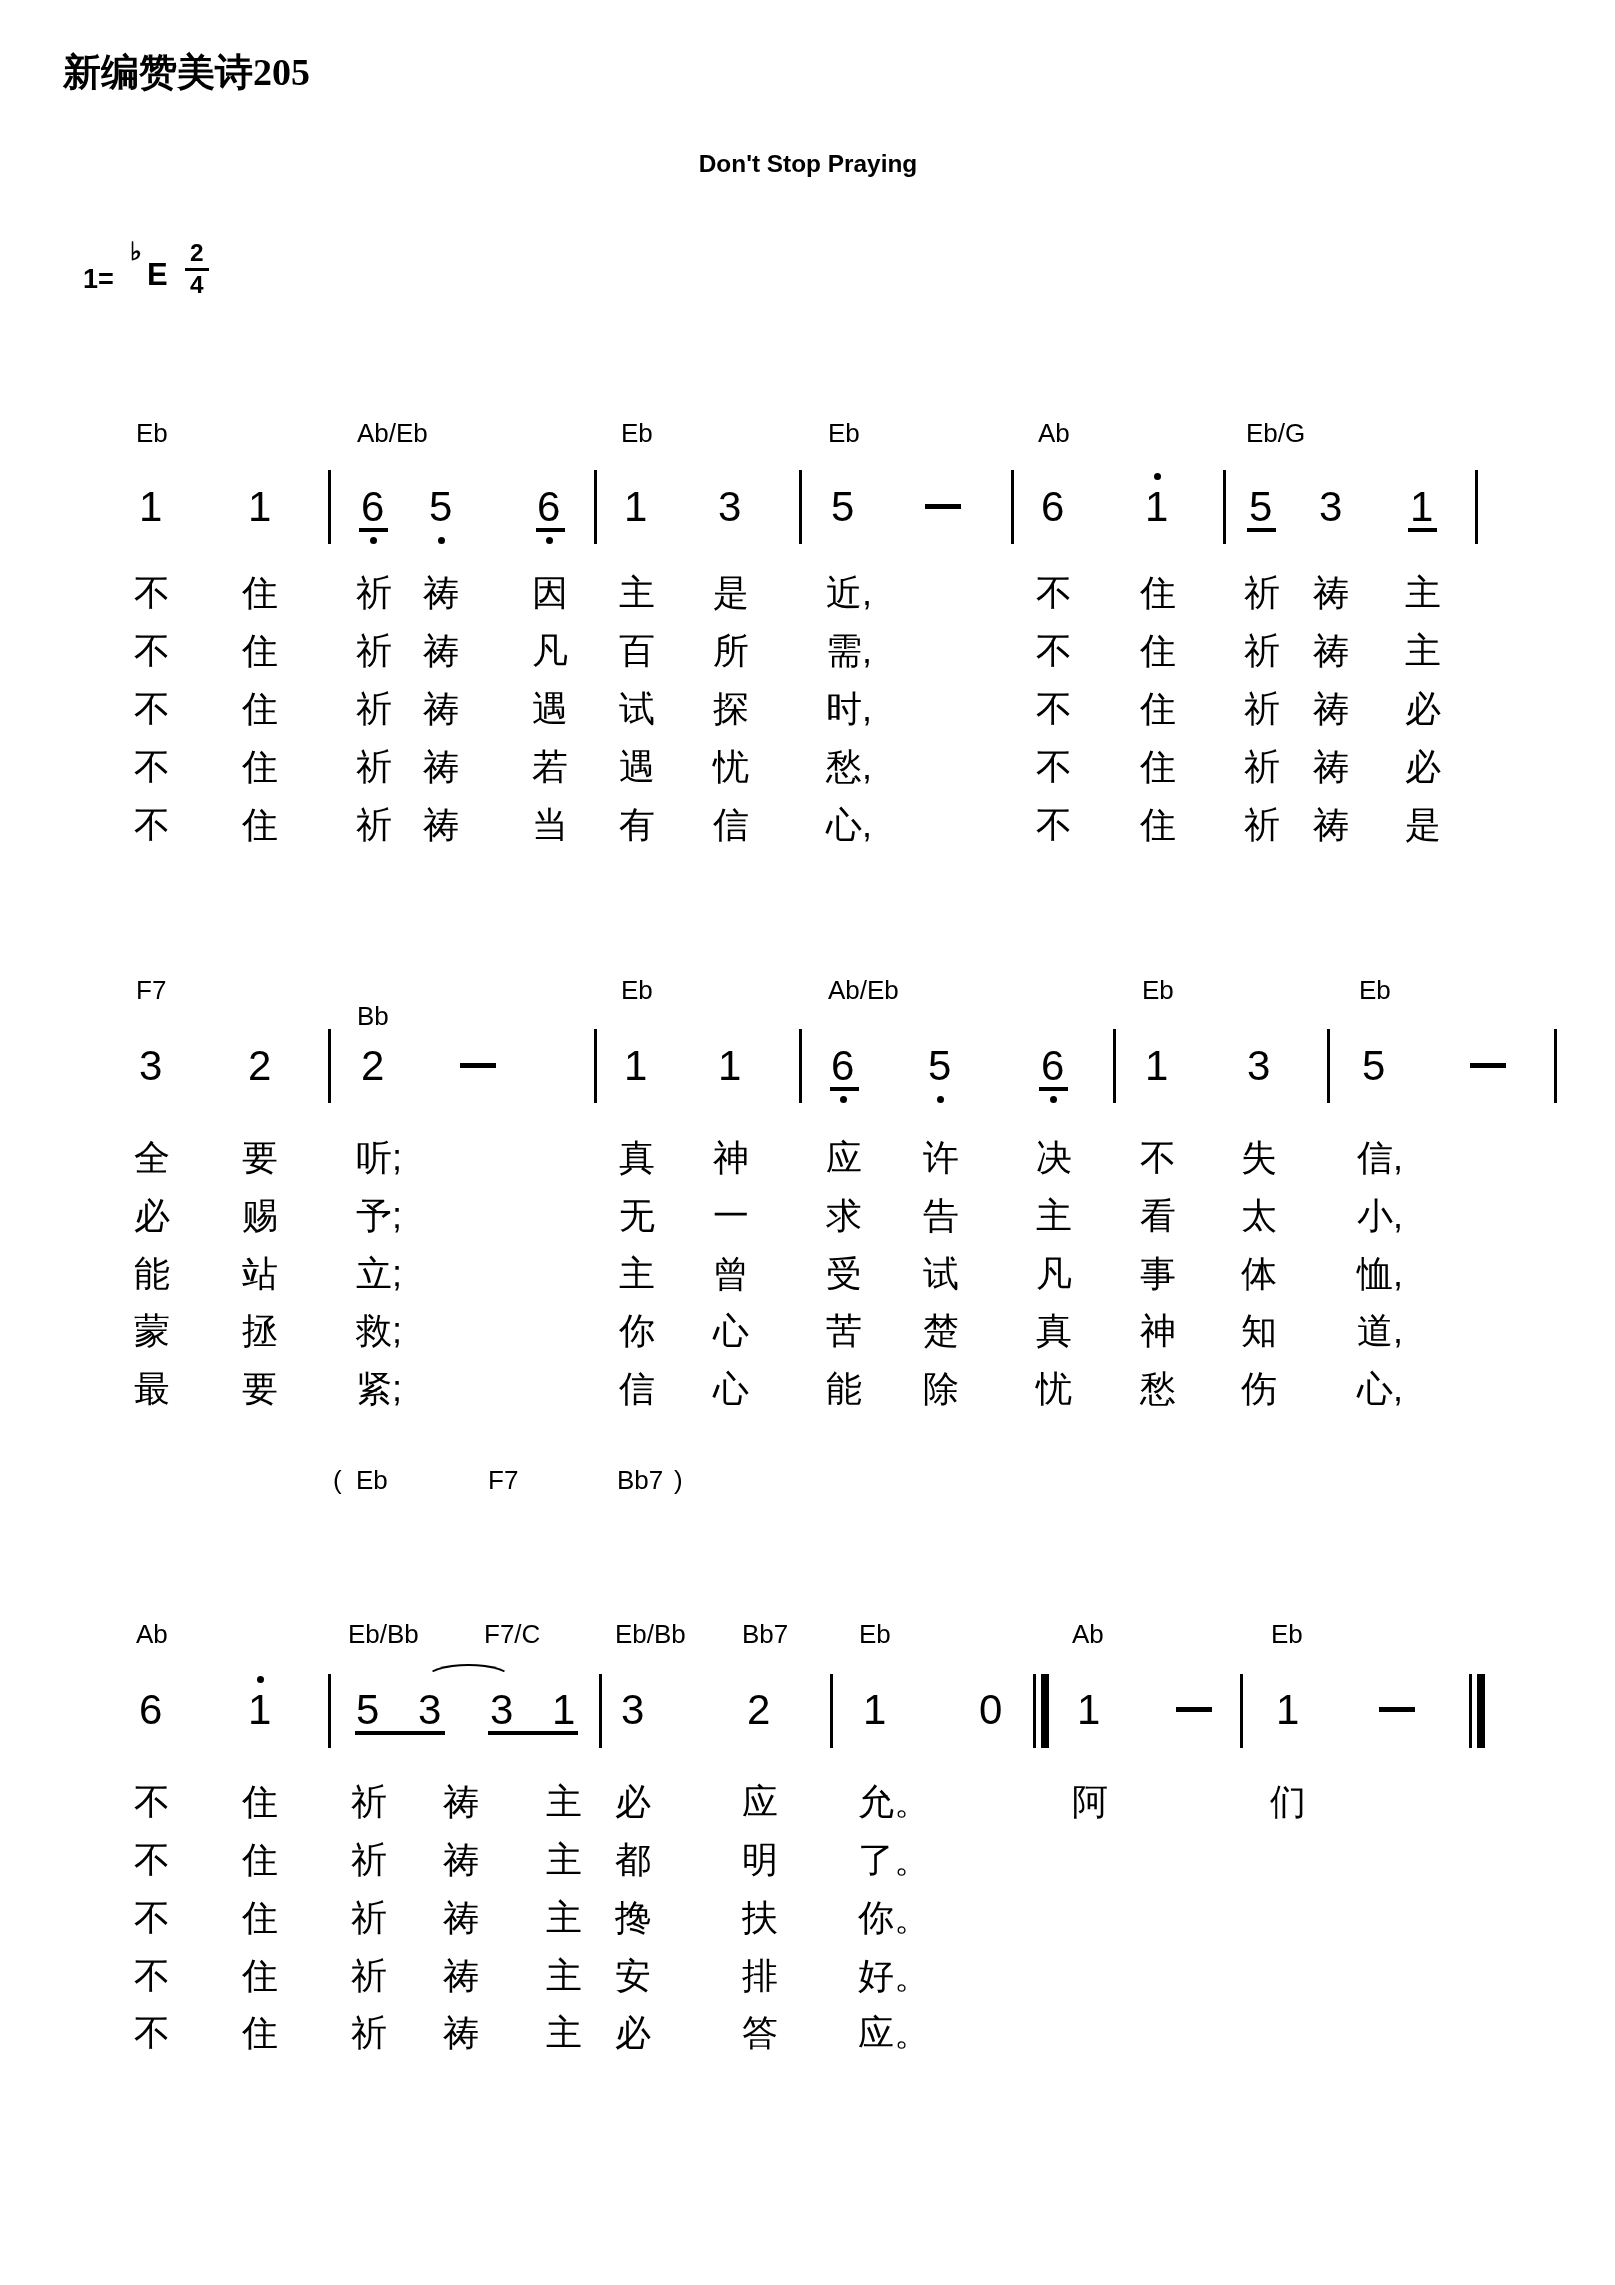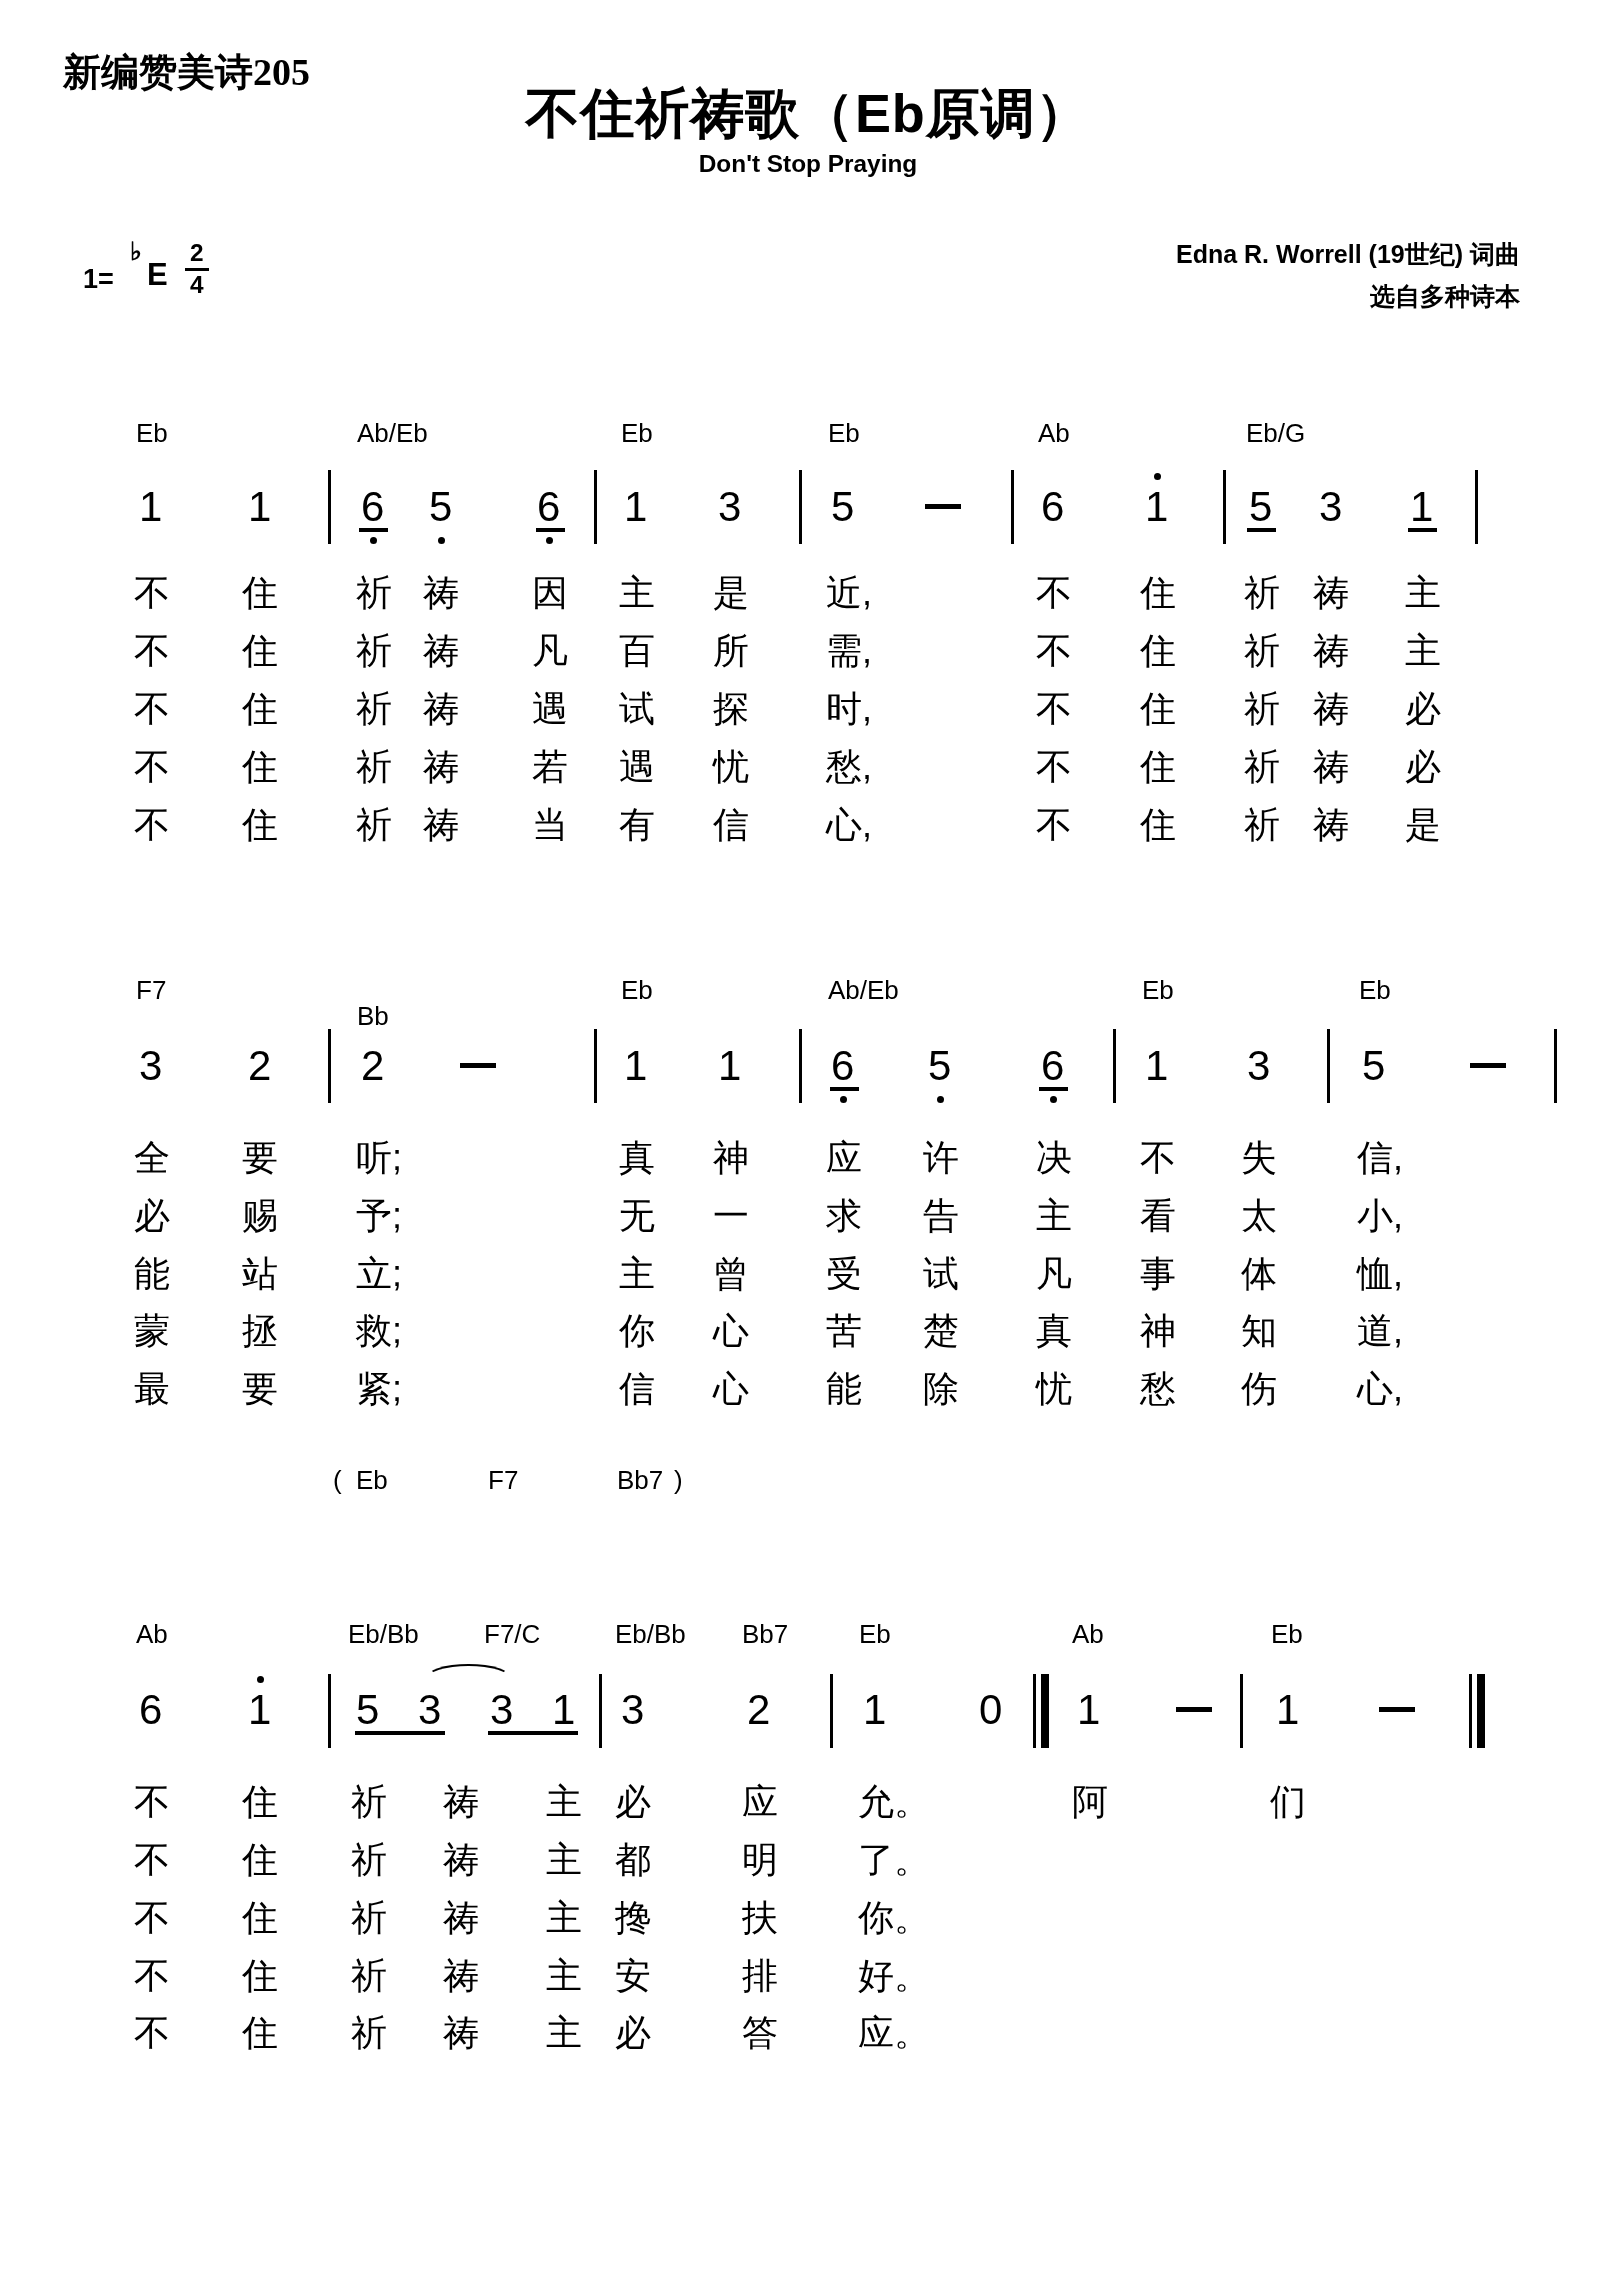--- a/index.html
+++ b/index.html
@@ -22,38 +22,33 @@
   .odot{position:absolute;width:7.2px;height:7.2px;border-radius:50%;background:#000;}
   .slur{position:absolute;border:2.7px solid transparent;border-top-color:#000;border-radius:50%;}
   .il{position:absolute;font-size:26px;}
 </style>
 </head>
 <body>
 
 <div class="page">
 
   <div class="abs collection">新编赞美诗205</div>
-  <div class="abs title">不住祈祷歌（Eb原调）</div>
   <div class="abs subtitle">Don't Stop Praying</div>
 
   <div>
     <span class="abs ks" style="left:83px;top:264px">1=</span>
     <span class="abs ks-flat" style="left:130px;top:237px">♭</span>
     <span class="abs ks-key" style="left:147px;top:257px">E</span>
     <span class="abs ks-frac" style="left:185px;top:241px">
       <span>2</span>
       <span class="ks-fracbar"></span>
       <span>4</span>
     </span>
   </div>
 
-  <div class="abs credits">
-    <div>Edna R. Worrell (19世纪) 词曲</div>
-    <div>选自多种诗本</div>
-  </div>
 
   <div>
       <div class="chord" style="left: 136px; top: 418px;">Eb</div>
       <div class="chord" style="left: 357px; top: 418px;">Ab/Eb</div>
       <div class="chord" style="left: 621px; top: 418px;">Eb</div>
       <div class="chord" style="left: 828px; top: 418px;">Eb</div>
       <div class="chord" style="left: 1038px; top: 418px;">Ab</div>
       <div class="chord" style="left: 1246px; top: 418px;">Eb/G</div>
       <div class="note" style="left: 139px; top: 486px;">1</div>
       <div class="note" style="left: 248px; top: 486px;">1</div>

